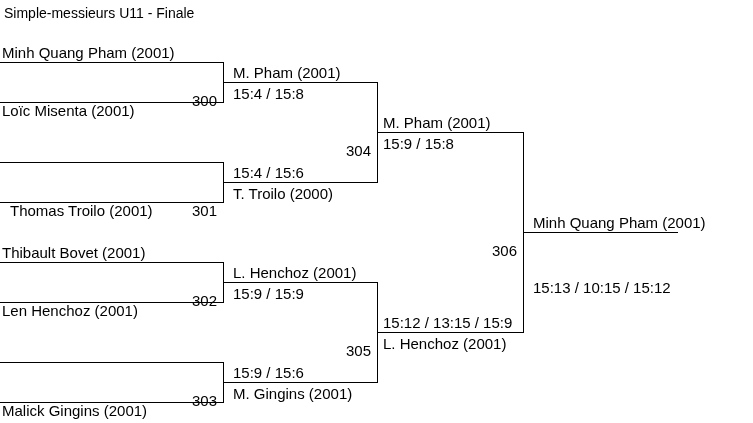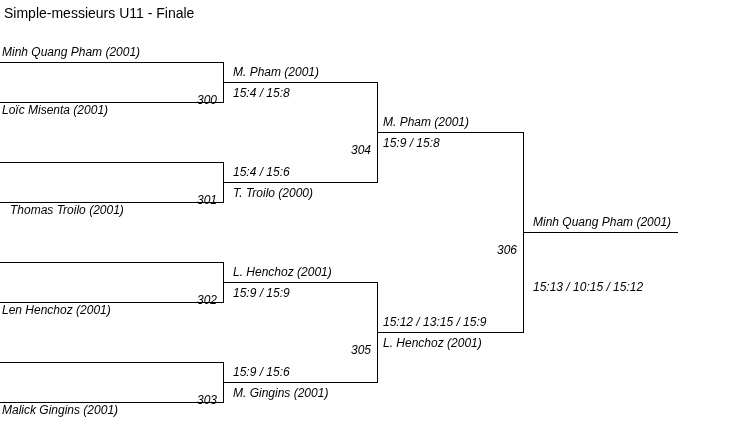--- a/index.html
+++ b/index.html
@@ -14,51 +14,51 @@
   }
   .title {
     position: absolute;
     left: 4px; top: 5px;
     font-size: 14px;
     line-height: 16px;
     white-space: nowrap;
   }
   .t {
     position: absolute;
-    font-size: 12px;
+    font-size: 15px;
     line-height: 13px;
     white-space: nowrap;
-    font-style: italic;
   }
   .num { width: 40px; text-align: right; margin-top: 19px; }
   .hl { position: absolute; height: 1px; background: #000000; }
   .vl { position: absolute; width: 1px; background: #000000; }
 </style>
 </head>
 <body>
 
 <div id="stage">
 
   <div class="title">Simple-messieurs U11 - Finale</div>
 
   <div class="t" style="left:2px; top:46px;">Minh Quang Pham (2001)</div>
   <div class="t" style="left:2px; top:104px;">Loïc Misenta (2001)</div>
   <div class="t" style="left:2px; top:204px;margin-left:8px;">Thomas Troilo (2001)</div>
+  <div class="t" style="left:2px; top:246px;">Thibault Bovet (2001)</div>
   <div class="t" style="left:2px; top:304px;">Len Henchoz (2001)</div>
   <div class="t" style="left:2px; top:404px;">Malick Gingins (2001)</div>
 
   <div class="hl" style="left:0; top:62px; width:224px;"></div>
   <div class="hl" style="left:0; top:102px; width:224px;"></div>
   <div class="vl" style="left:223px; top:62px; height:41px;"></div>
   <div class="t num" style="left:177px; top:75px;">300</div>
 
   <div class="hl" style="left:0; top:162px; width:224px;"></div>
   <div class="hl" style="left:0; top:202px; width:224px;"></div>
   <div class="vl" style="left:223px; top:162px; height:41px;"></div>
-  <div class="t num" style="left:177px; top:175px;">301</div>
+  <div class="t num" style="left:177px; top:185px;">301</div>
 
   <div class="hl" style="left:0; top:262px; width:224px;"></div>
   <div class="hl" style="left:0; top:302px; width:224px;"></div>
   <div class="vl" style="left:223px; top:262px; height:41px;"></div>
   <div class="t num" style="left:177px; top:275px;">302</div>
 
   <div class="hl" style="left:0; top:362px; width:224px;"></div>
   <div class="hl" style="left:0; top:402px; width:224px;"></div>
   <div class="vl" style="left:223px; top:362px; height:41px;"></div>
   <div class="t num" style="left:177px; top:375px;">303</div>

